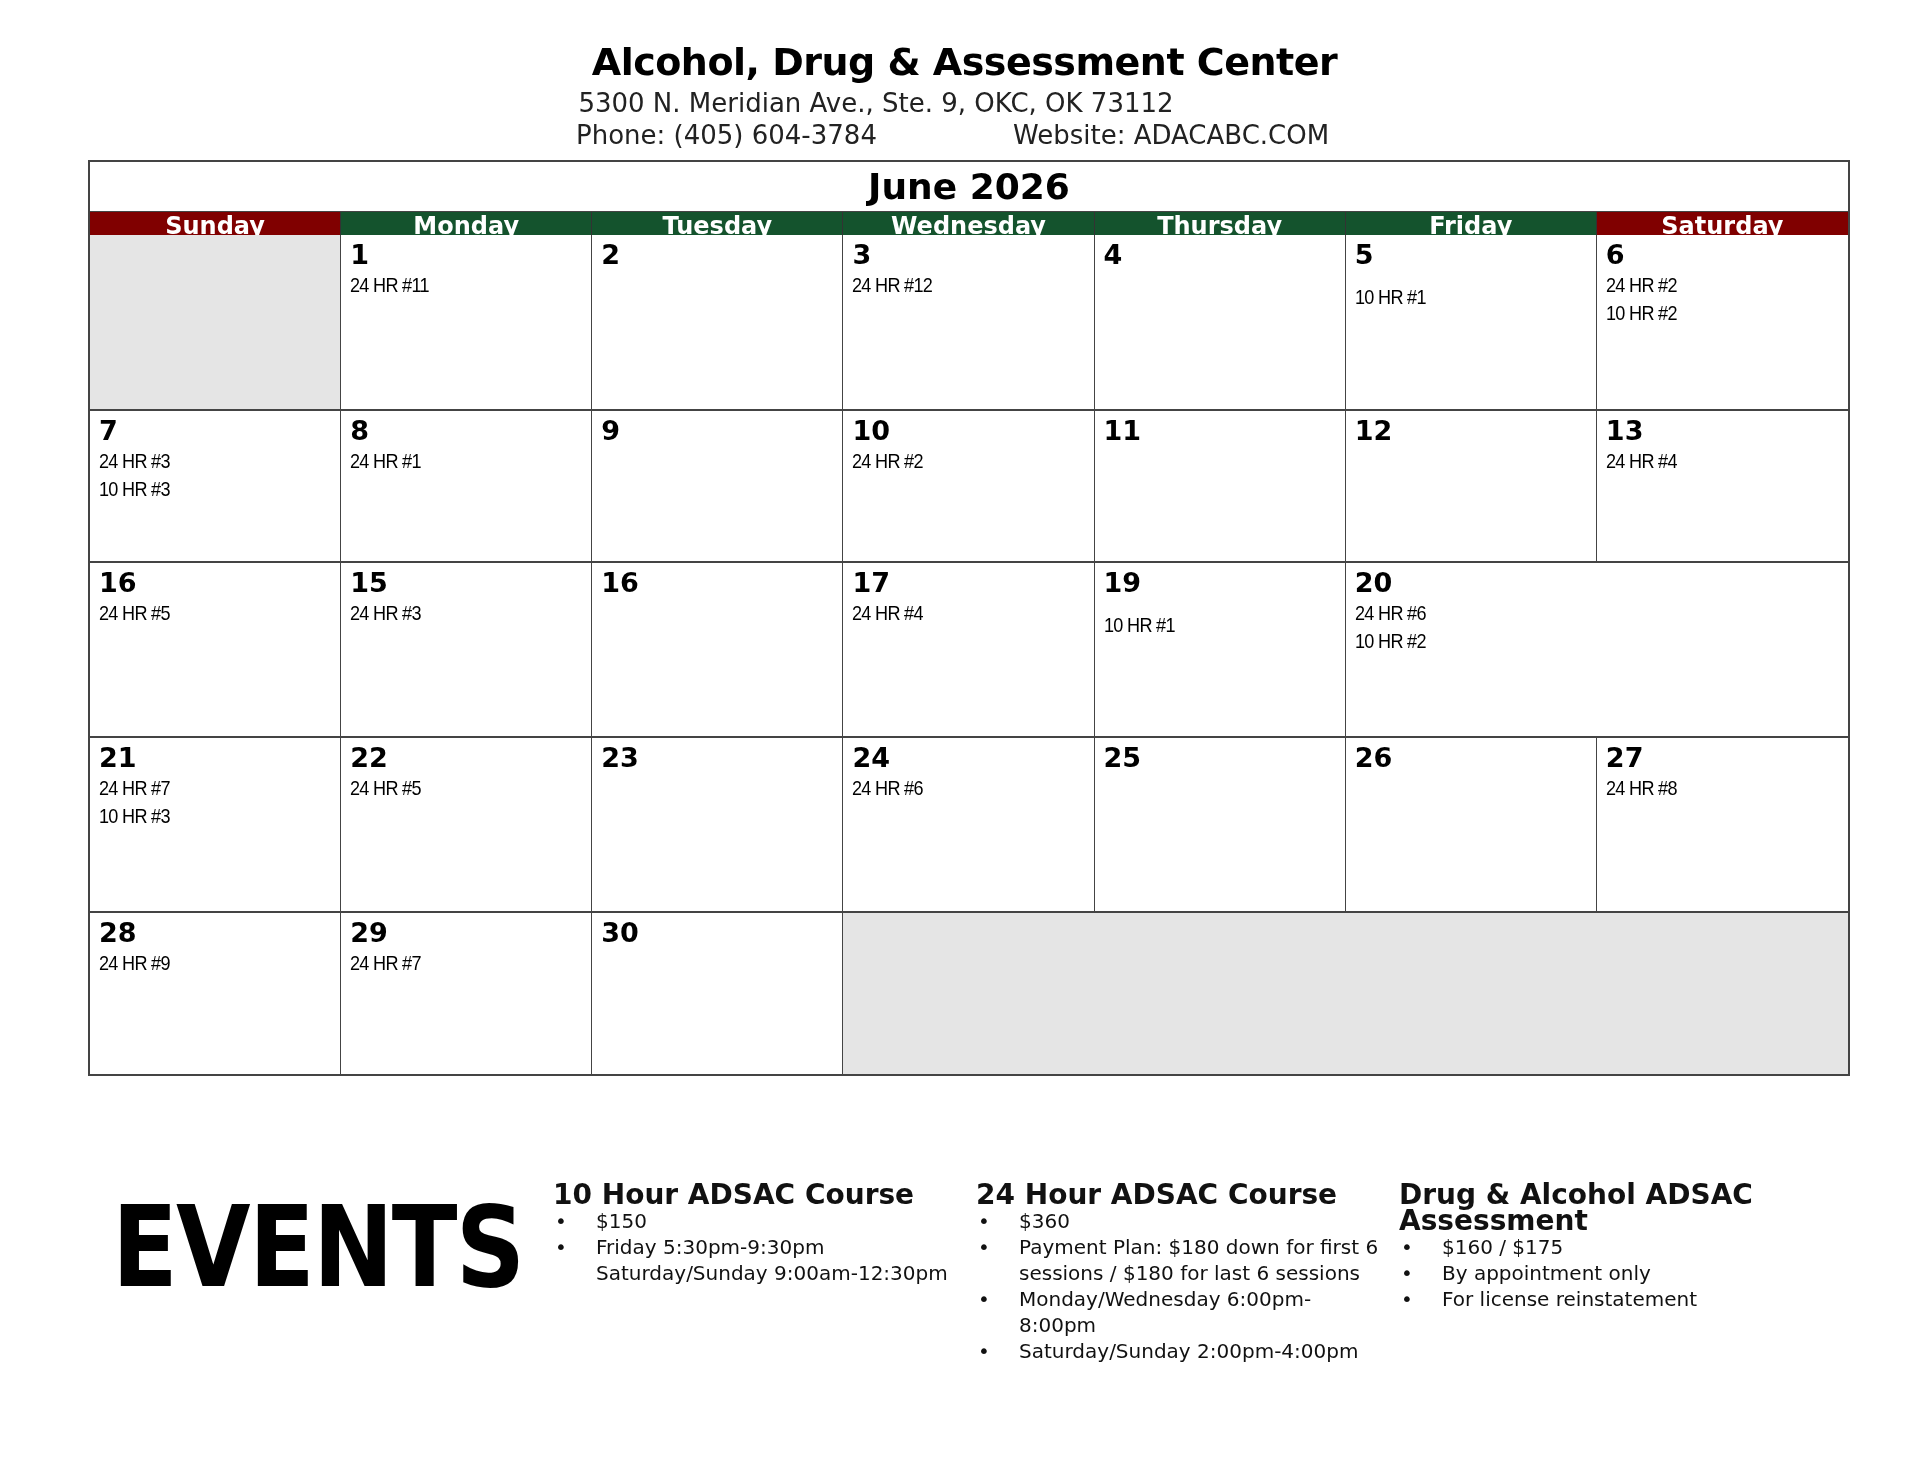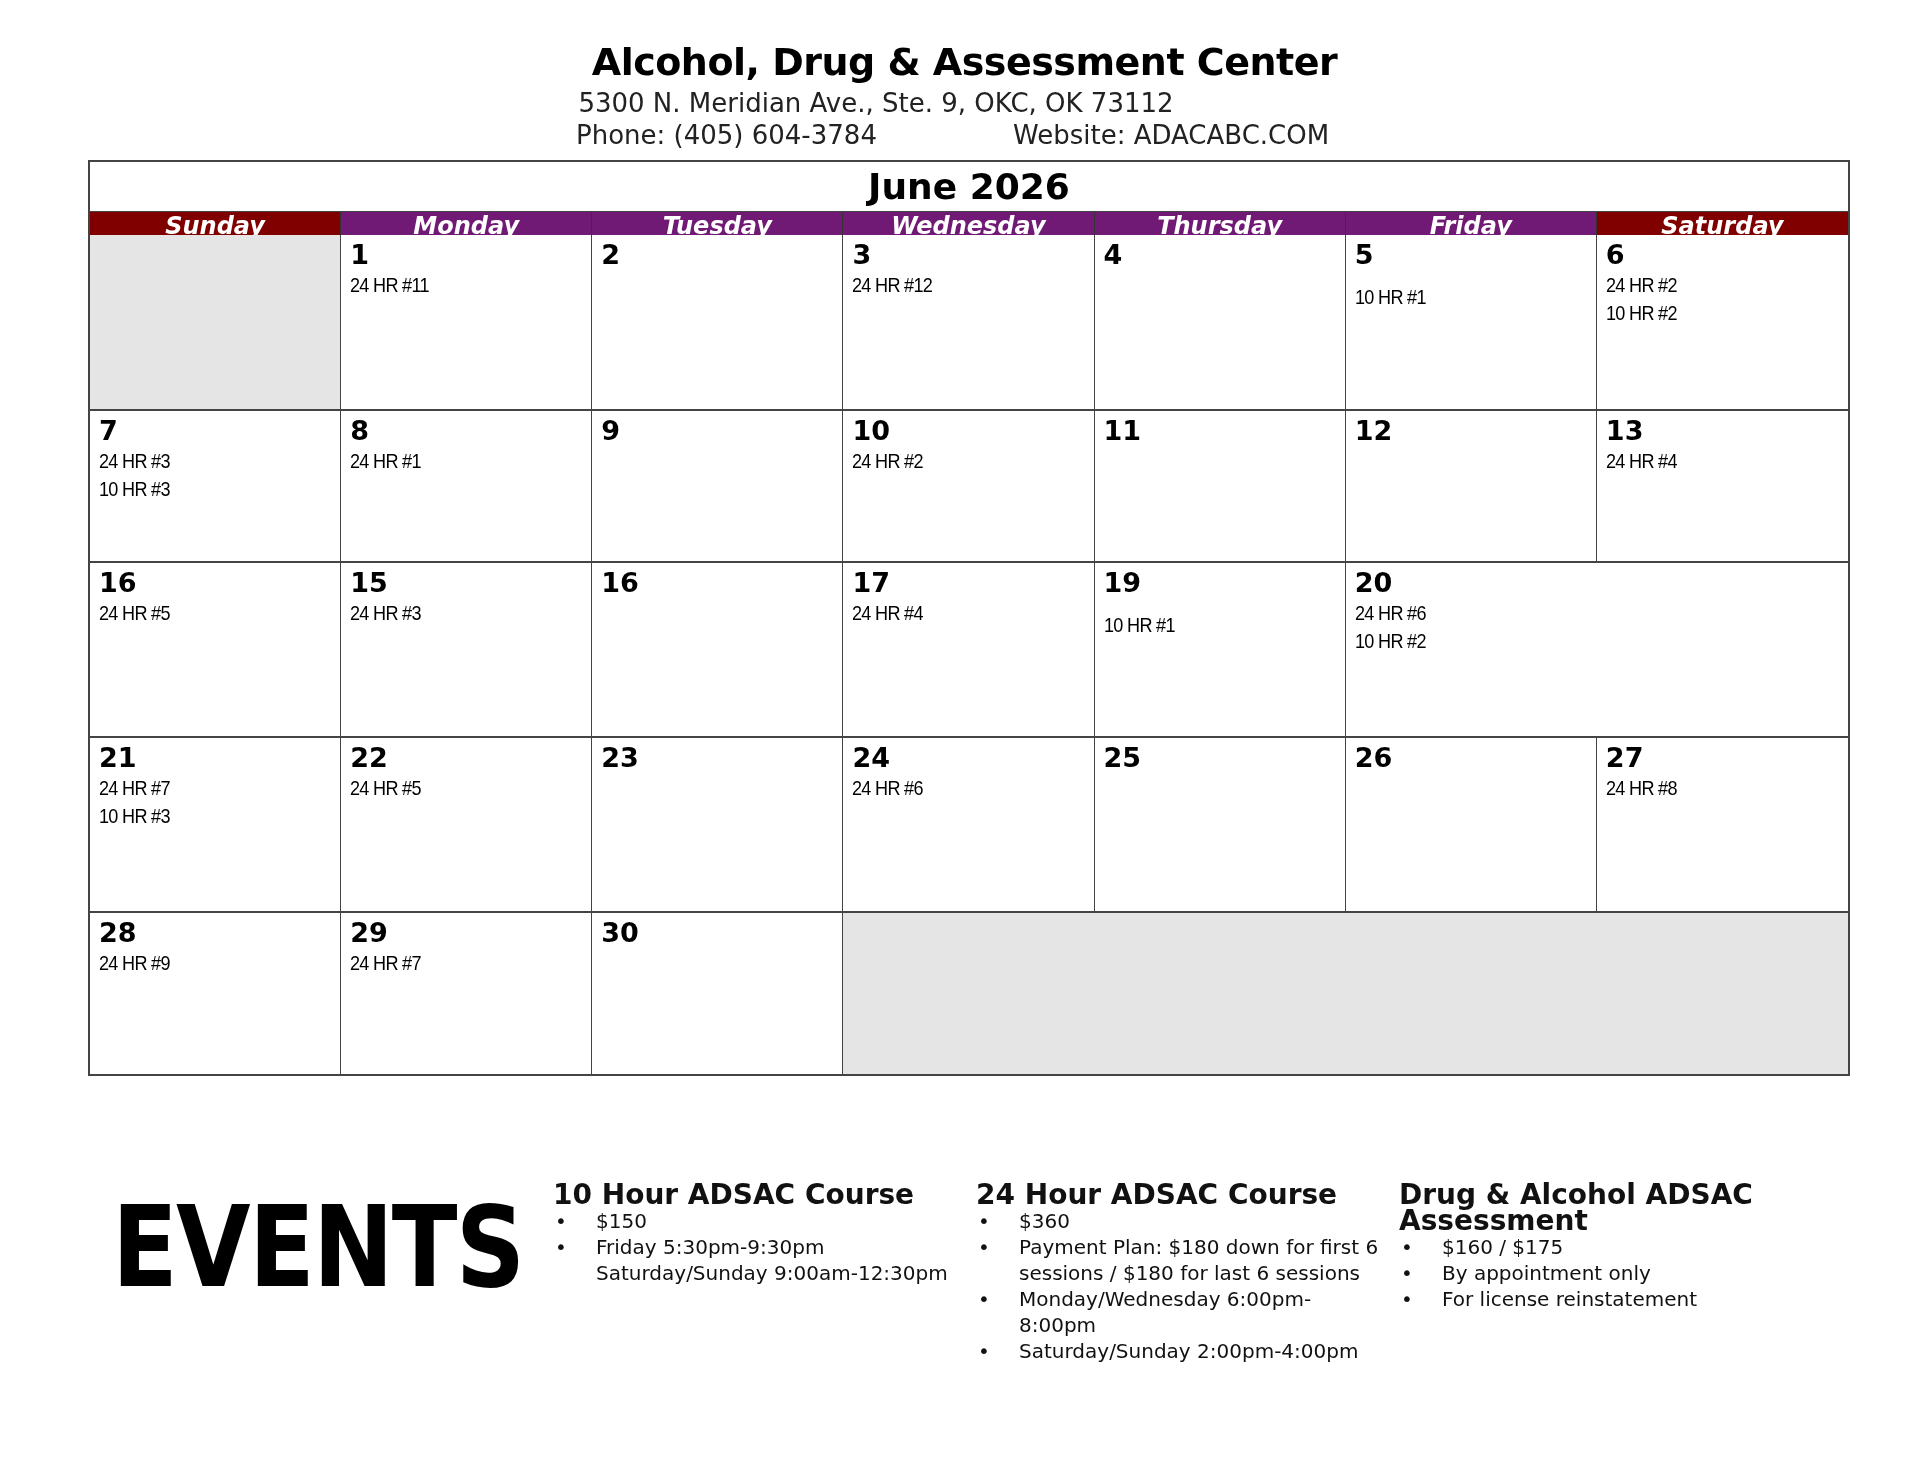--- a/index.html
+++ b/index.html
@@ -7,22 +7,22 @@
   body { position: relative; font-family: "DejaVu Sans", sans-serif; color: #000; }
 
   .header { position: absolute; left: 0; top: 0; width: 1920px; text-align: center; }
   .org-title { position: absolute; left: 0; width: 1920px; top: 40px; font-size: 38px; font-weight: bold; text-align: center; letter-spacing: -0.5px; padding-left: 9px; }
   .org-address { position: absolute; left: 0; width: 1752px; top: 88px; font-size: 26px; text-align: center; color: #222; }
   .org-phone { position: absolute; left: 576px; top: 120px; font-size: 26px; color: #222; }
   .org-website { position: absolute; left: 1013px; top: 120px; font-size: 26px; color: #222; }
 
   .calendar { position: absolute; left: 88px; top: 160px; width: 1762px; border: 2px solid #444; }
   .month-row { height: 50px; display: flex; align-items: center; justify-content: center; border-bottom: 1px solid #444; font-size: 36px; font-weight: bold; }
-  .dow-row { display: grid; grid-template-columns: repeat(7, 1fr); height: 21px; font-style: italic; }
-  .dow { display: flex; align-items: center; justify-content: center; color: #fff; font-size: 24px; font-weight: bold; background: #701a75; border-right: 1px solid #333; }
+  .dow-row { display: grid; grid-template-columns: repeat(7, 1fr); height: 21px; }
+  .dow { display: flex; align-items: center; justify-content: center; color: #fff; font-size: 24px; font-weight: bold; background: #14532d; border-right: 1px solid #333; }
   .dow:last-child { border-right: none; }
   .dow.weekend { background: #800000; }
 
   .week { display: grid; grid-template-columns: repeat(7, 1fr); border-top: 2px solid #444; }
   .cell { position: relative; border-right: 1px solid #444; padding: 4px 0 0 9px; background: #fff; }
   .cell:last-child { border-right: none; }
   .cell.empty { background: #e5e5e5; }
   .cell.span-4 { grid-column: span 4; }
   .day-num { font-size: 27px; font-weight: bold; line-height: 32px; display: block; }
   .event { font-family: "Liberation Sans Narrow", "Liberation Sans", sans-serif; font-size: 21px; line-height: 28px; display: block; letter-spacing: -0.8px; transform: scaleX(0.86); transform-origin: left; white-space: nowrap; }

